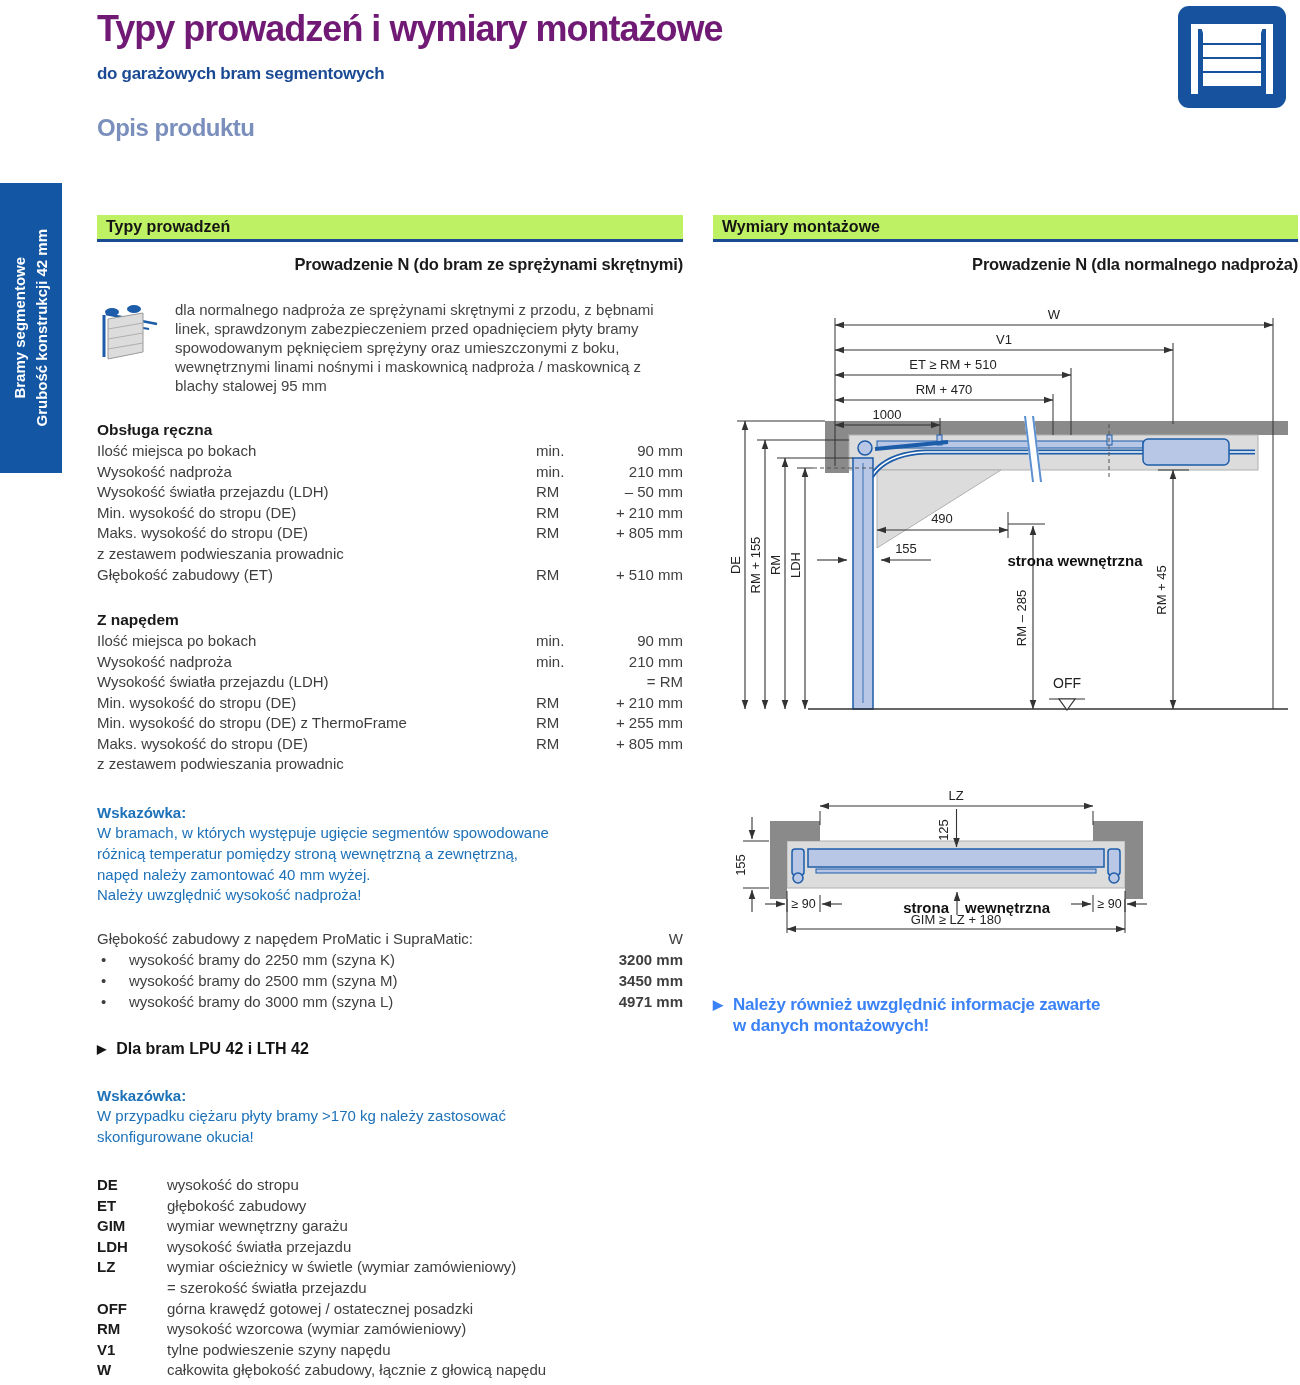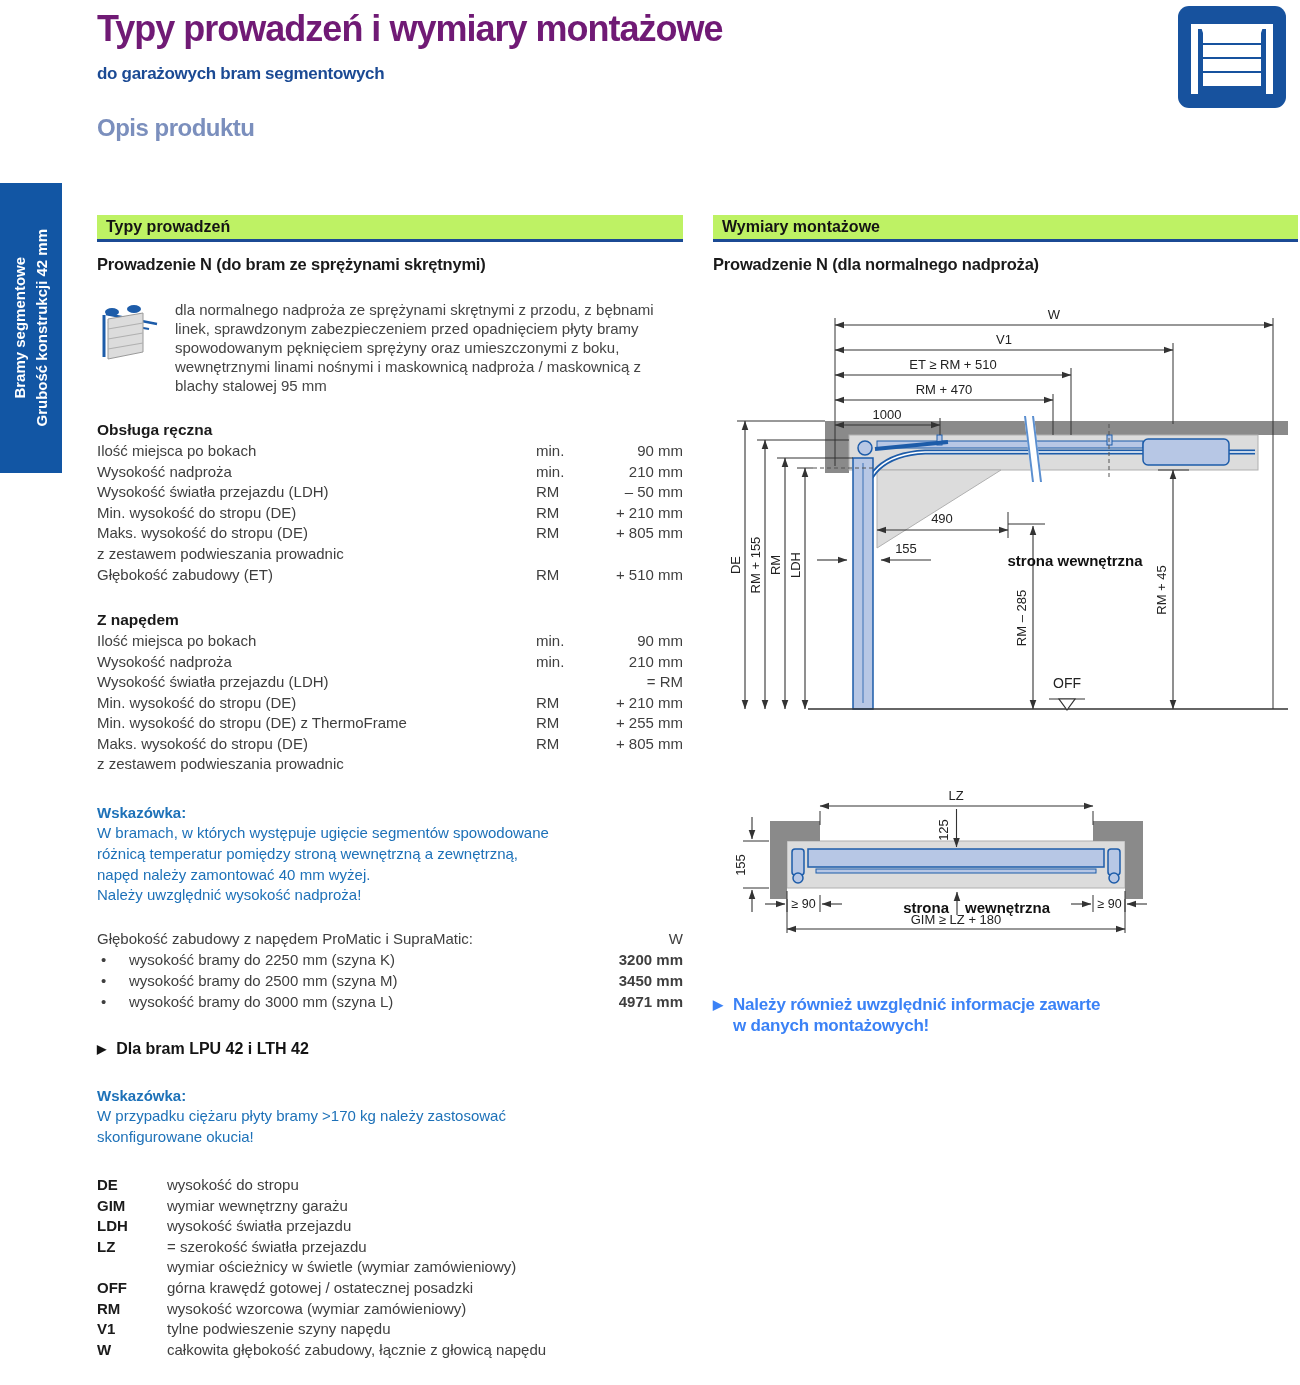--- a/index.html
+++ b/index.html
@@ -16,21 +16,21 @@
   .masthead .subtitle{margin-top:14px;font-size:17px;font-weight:bold;color:#1b4a94;letter-spacing:-0.3px;}
   .masthead .section-title{margin-top:30px;font-size:24px;font-weight:bold;color:#7b8fbd;letter-spacing:-0.5px;}
 
   .door-icon{position:absolute;left:1178px;top:6px;}
 
   
   .col{position:absolute;top:215px;}
   .col-left{left:97px;width:586px;}
   .col-right{left:713px;width:585px;}
   .col-header{background:#bef264;border-bottom:3px solid #1b4a94;font-weight:bold;font-size:16px;color:#141414;padding:3px 9px;}
-  .sub-heading{font-weight:bold;font-size:16.5px;color:#1a1a1a;margin-top:13px;letter-spacing:-0.2px;}
+  .sub-heading{font-weight:bold;font-size:16.5px;color:#1a1a1a;margin-top:13px;letter-spacing:-0.2px;text-align:right;}
 
   .intro{display:flex;margin-top:26px;}
   .intro-icon{width:78px;flex:0 0 78px;padding-top:2px;}
   .intro-text{flex:1;font-size:15px;line-height:1.27;color:#444;}
 
   .spec-title{font-weight:bold;font-size:15.5px;color:#1a1a1a;margin-top:26px;margin-bottom:2px;}
   .spec-row{display:flex;font-size:15px;line-height:1.37;color:#3f3f3f;}
   .spec-label{flex:1;}
   .spec-ref{width:55px;}
   .spec-val{width:92px;text-align:right;}
@@ -261,42 +261,49 @@
     <div class="legend">
 
         <div class="legend-row">
           <span class="legend-term">DE</span>
           <span class="legend-desc">
             <div>wysokość do stropu</div>
             <div></div>
           </span>
         </div>
 
+        <div class="legend-row">
+          <span class="legend-term">ET</span>
+          <span class="legend-desc">
+            <div>głębokość zabudowy</div>
+            <div></div>
+          </span>
+        </div>
 
         <div class="legend-row">
           <span class="legend-term">GIM</span>
           <span class="legend-desc">
             <div>wymiar wewnętrzny garażu</div>
             <div></div>
           </span>
         </div>
 
         <div class="legend-row">
           <span class="legend-term">LDH</span>
           <span class="legend-desc">
             <div>wysokość światła przejazdu</div>
             <div></div>
           </span>
         </div>
 
         <div class="legend-row">
           <span class="legend-term">LZ</span>
           <span class="legend-desc">
+            <div>wymiar ościeżnicy w świetle (wymiar zamówieniowy)</div>
             <div>= szerokość światła przejazdu</div>
-            <div>wymiar ościeżnicy w świetle (wymiar zamówieniowy)</div>
           </span>
         </div>
 
         <div class="legend-row">
           <span class="legend-term">OFF</span>
           <span class="legend-desc">
             <div>górna krawędź gotowej / ostatecznej posadzki</div>
             <div></div>
           </span>
         </div>

